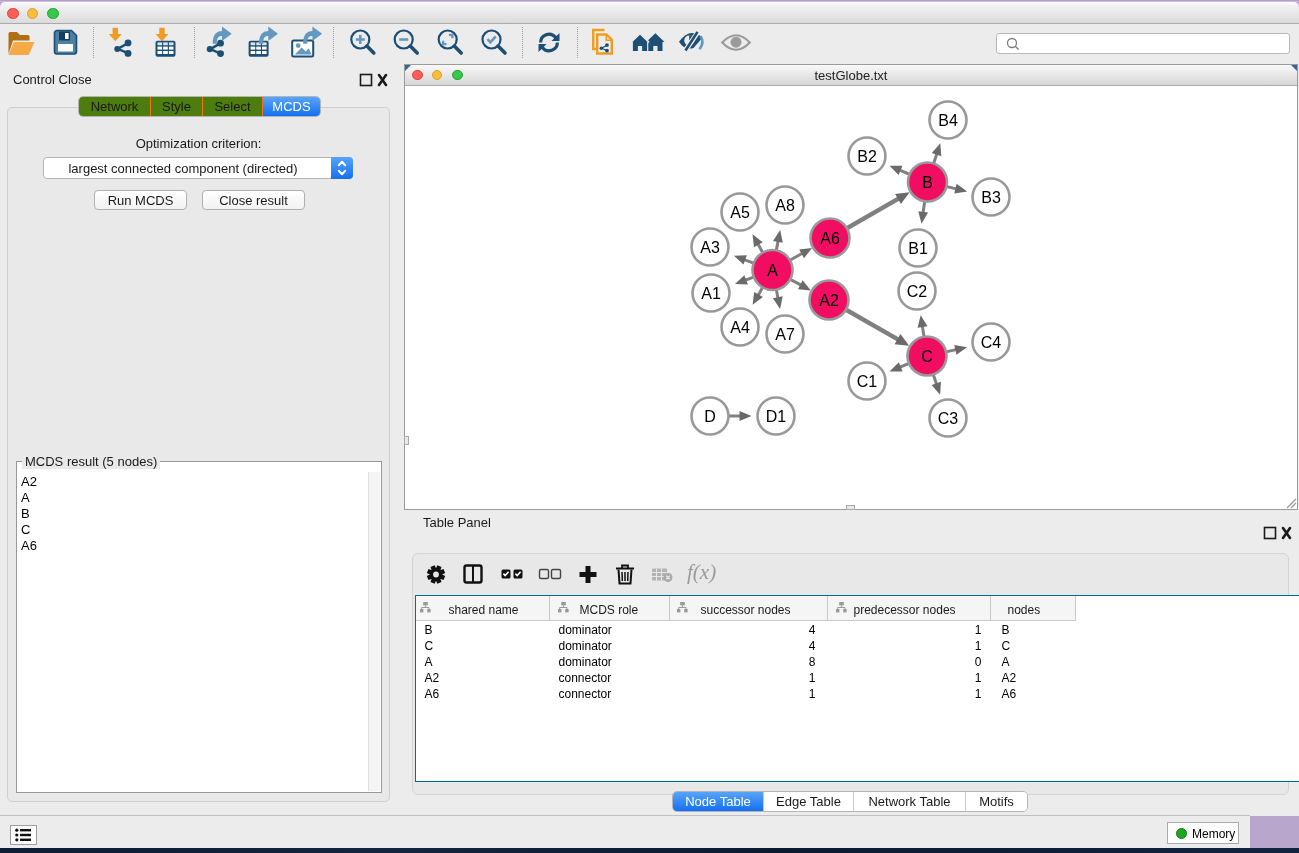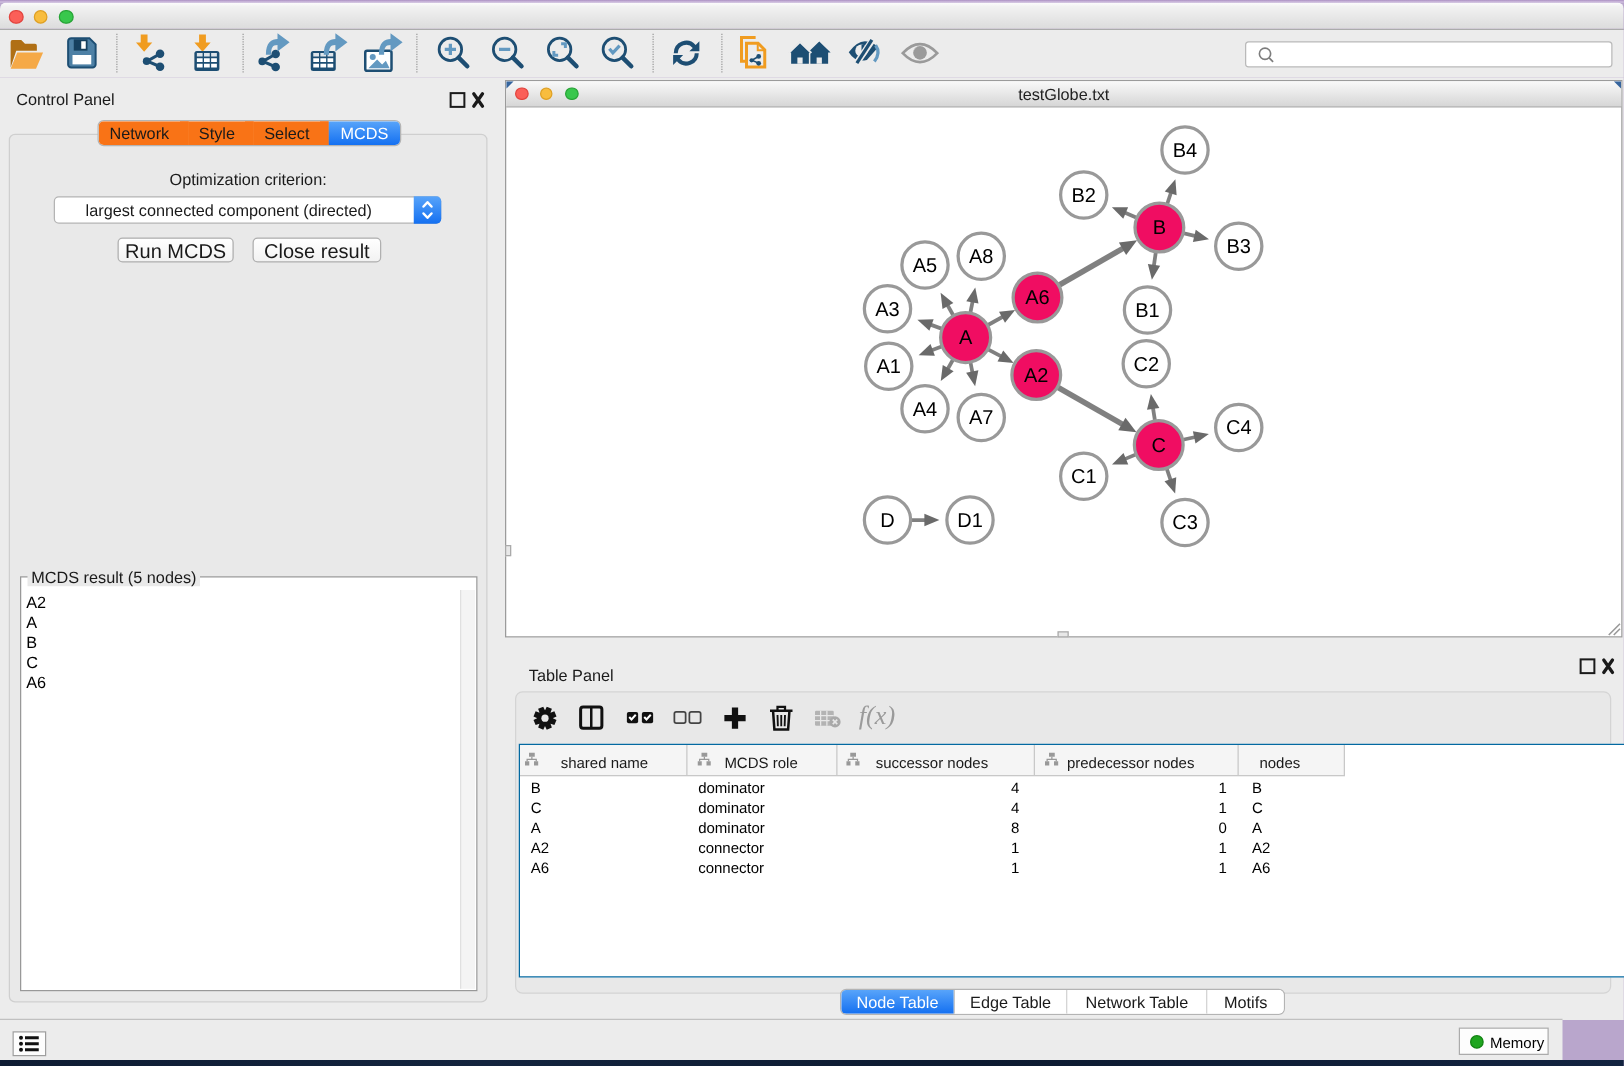--- a/index.html
+++ b/index.html
@@ -21,51 +21,51 @@
 #mainbg { position:absolute; left:0; top:62px; width:1299px; height:754px; background:#ececec; }
 
 
 #cpanel { position:absolute; left:0; top:62px; width:397px; height:754px; }
 #cpanel .hdr { position:absolute; left:13px; top:10px; font-size:13px; color:#1a1a1a; }
 #cp-inner { position:absolute; left:7px; top:45px; width:383px; height:695px;
   background:#e9e9e9; border:1px solid #cfcfcf; border-radius:5px; }
 #tabs { position:absolute; left:78px; top:34px; height:21px; display:flex;
   border:1px solid #b4b4b4; border-radius:5px; overflow:hidden; background:#fff; z-index:5; }
 #tabs .tab { font-size:13px; color:#1a1a1a; height:19px; text-align:center; padding-top:2px;
-  border-right:7px solid #f97316; background:#f97316; }
+  border-right:1px solid #f97316; background:#4d7c0f; }
 #tabs .tab.sel { background:linear-gradient(#58a4fa,#1470f1); color:#fff; border-right:none; }
 #optlabel { position:absolute; left:0; width:100%; top:74px; text-align:center;
   font-size:13px; color:#1a1a1a; }
 #combo { position:absolute; left:43px; top:95px; width:310px; height:22px; background:#fff;
   border:1px solid #b4b4b4; border-radius:4px; }
 #combo .ctext { position:absolute; left:0; right:30px; top:3px; text-align:center; font-size:13px; color:#1a1a1a; }
 #combo .stepper { position:absolute; right:-1px; top:-1px; width:22px; height:22px;
   background:linear-gradient(#58a4fa,#1470f1); border-radius:0 4px 4px 0; }
 .btn { position:absolute; height:20px; background:linear-gradient(#ffffff,#f2f2f2);
-  border:1px solid #b0b0b0; border-radius:4px; font-size:16px; color:#1a1a1a;
+  border:1px solid #b0b0b0; border-radius:4px; font-size:13px; color:#1a1a1a;
   text-align:center; padding-top:2px; }
 #fieldset { position:absolute; left:16px; top:399px; width:366px; height:332px;
   border:1px solid #989898; background:#fff; }
 #fieldset .legend { position:absolute; left:5px; top:-8px; background:#e9e9e9;
   font-size:13px; color:#1a1a1a; padding:0 3px; }
 #fieldset .list { position:absolute; left:4px; top:12px; font-size:13px; color:#000; line-height:16px; }
 #fieldset .sbar { position:absolute; right:1px; top:10px; bottom:1px; width:12px;
   background:#f4f4f4; border-left:1px solid #e0e0e0; }
 
 
 #netwin { position:absolute; left:404px; top:64px; width:894px; height:446px;
   background:#fff; border:1px solid #9b9b9b; }
 #nettitle { position:absolute; left:0; top:0; width:100%; height:21px;
   background:linear-gradient(#f9f9f9,#d6d6d6); border-bottom:1px solid #a9a9a9; }
 #nettitle .title { position:absolute; left:0; right:0; top:3px; text-align:center; font-size:13px; color:#222; }
 .tl2 { position:absolute; top:4.6px; width:10.5px; height:10.5px; border-radius:50%; }
 
 
 #tpanel { position:absolute; left:404px; top:510px; width:895px; height:306px; }
-#tpanel .hdr { position:absolute; left:19px; top:23px; font-size:13px; color:#1a1a1a; }
+#tpanel .hdr { position:absolute; left:19px; top:5px; font-size:13px; color:#1a1a1a; }
 #tp-toolbar { position:absolute; left:8px; top:43px; width:877px; height:242px;
   background:#e8e8e8; border:1px solid #d4d4d4; border-radius:6px; }
 #tp-table { position:absolute; left:10.5px; top:85px; width:892px; height:187px;
   background:#fff; border:1px solid #0369a1; }
 #thead { position:absolute; left:0; top:0; width:660px; height:25px; background:#f5f5f5;
   border-bottom:1px solid #c8c8c8; font-size:12px; color:#1a1a1a; }
 #thead .hc { position:absolute; top:7px; }
 #thead .vline { position:absolute; top:0; height:24px; border-left:1px solid #c8c8c8; }
 .trow { position:absolute; width:100%; height:16px; font-size:12px; color:#000; }
 .trow span { position:absolute; top:1px; }
@@ -229,21 +229,21 @@
     <div id="searchbox">
       <svg width="16" height="16" style="position:absolute;left:8px;top:2px" viewBox="0 0 16 16">
         <circle cx="7" cy="7" r="4.5" fill="none" stroke="#7d7d7d" stroke-width="1.3"></circle>
         <line x1="10.3" y1="10.3" x2="13.5" y2="13.5" stroke="#7d7d7d" stroke-width="1.3"></line>
       </svg>
     </div>
   </div>
   <div id="mainbg"></div>
 
   <div id="cpanel">
-    <div class="hdr">Control Panel</div>
+    <div class="hdr">Control Close</div>
     <svg width="30" height="14" style="position:absolute;left:359px;top:11px" viewBox="0 0 30 14">
       <rect x="1.5" y="1.5" width="11" height="11" fill="none" stroke="#1a1a1a" stroke-width="1.6"></rect>
       <path d="M20 2 L27 12 M27 2 L20 12" stroke="#1a1a1a" stroke-width="2.6" stroke-linecap="round"></path>
     </svg>
     <div id="cp-inner"></div>
     <div id="tabs">
       <div class="tab" style="width:72px">Network</div>
       <div class="tab" style="width:52px">Style</div>
       <div class="tab" style="width:60px">Select</div>
       <div class="tab sel" style="width:57px;border-right:none">MCDS</div>

